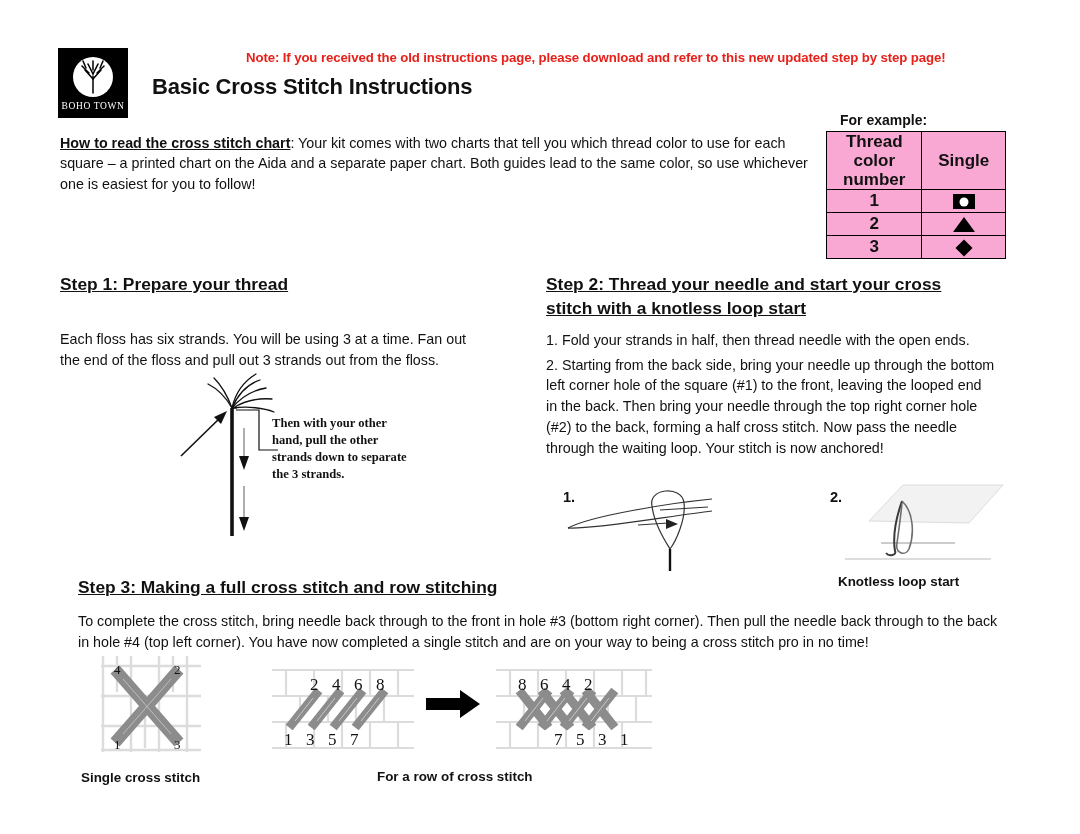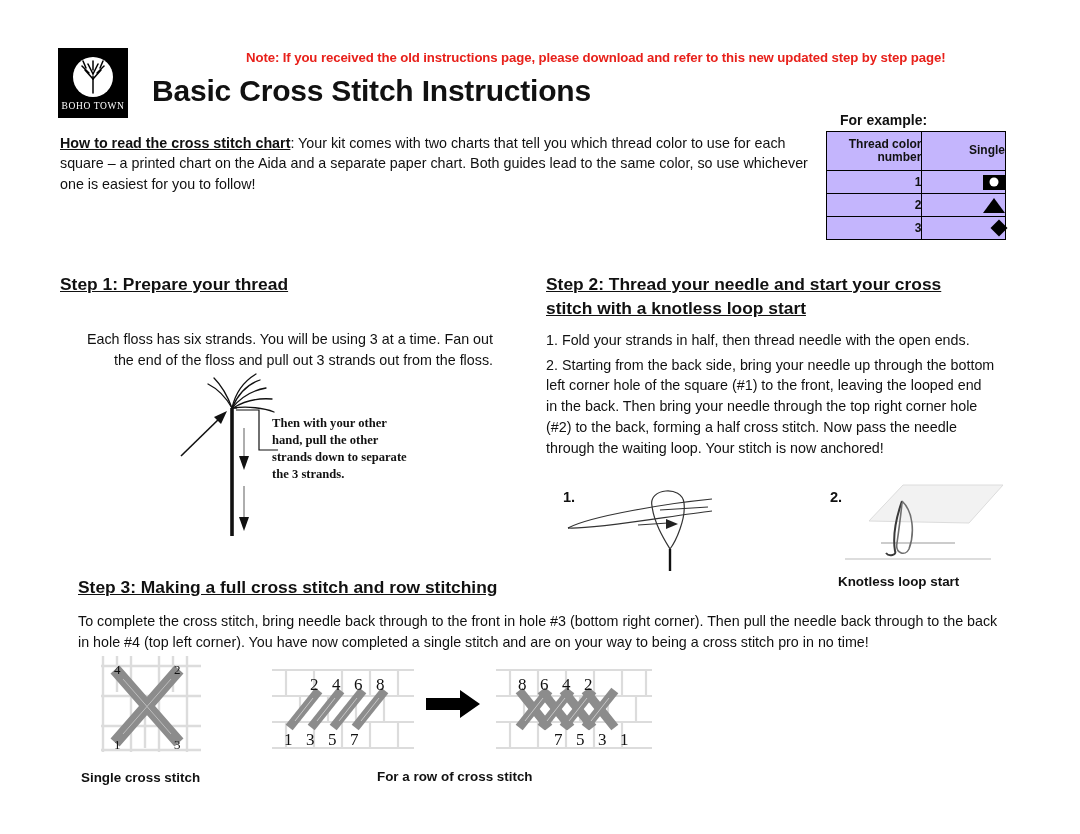--- a/index.html
+++ b/index.html
@@ -33,21 +33,21 @@
     font-size: 13.2px;
     font-weight: bold;
     color: #e8201a;
     letter-spacing: -0.1px;
     white-space: nowrap;
   }
 
   .doc-title {
     position: absolute;
     left: 152px; top: 74px;
-    font-size: 30px;
+    font-size: 22px;
     font-weight: bold;
     color: #111;
     letter-spacing: -0.2px;
   }
 
   
   .intro {
     position: absolute;
     left: 60px; top: 133px;
     width: 756px;
@@ -65,24 +65,24 @@
     position: absolute;
     left: 840px; top: 112px;
     font-size: 14px;
     font-weight: bold;
   }
   .legend-table {
     position: absolute;
     left: 826px; top: 131px;
     width: 180px;
     border-collapse: collapse;
-    font-size: 12px;
-    font-weight: bold;
-    text-align: right;
-    background: #c4b5fd;
+    font-size: 17px;
+    font-weight: bold;
+    text-align: center;
+    background: #f9a8d4;
   }
   .legend-table td, .legend-table th {
     border: 1.4px solid #000;
     padding: 0;
     height: 22px;
     vertical-align: middle;
   }
   .legend-table thead th { height: 38px; line-height: 1.12; font-weight: bold; }
   .legend-table col.c1 { width: 96px; }
   .legend-table col.c2 { width: 84px; }
@@ -117,21 +117,21 @@
     text-decoration: underline;
     line-height: 1.38;
   }
   .step-body {
     position: absolute;
     font-size: 14.3px;
     line-height: 1.45;
   }
 
   #step1-head { left: 60px; top: 272px; }
-  #step1-body { left: 73px; top: 329px; width: 420px; text-align: right; }
+  #step1-body { left: 60px; top: 329px; width: 420px; }
 
   #step2-head { left: 546px; top: 272px; width: 430px; }
   #step2-body { left: 546px; top: 330px; width: 450px; }
   #step2-body p { margin: 0 0 4px 0; }
 
   #step3-head { left: 78px; top: 575px; }
   #step3-body { left: 78px; top: 611px; width: 925px; }
 
   
   .floss-fig {

